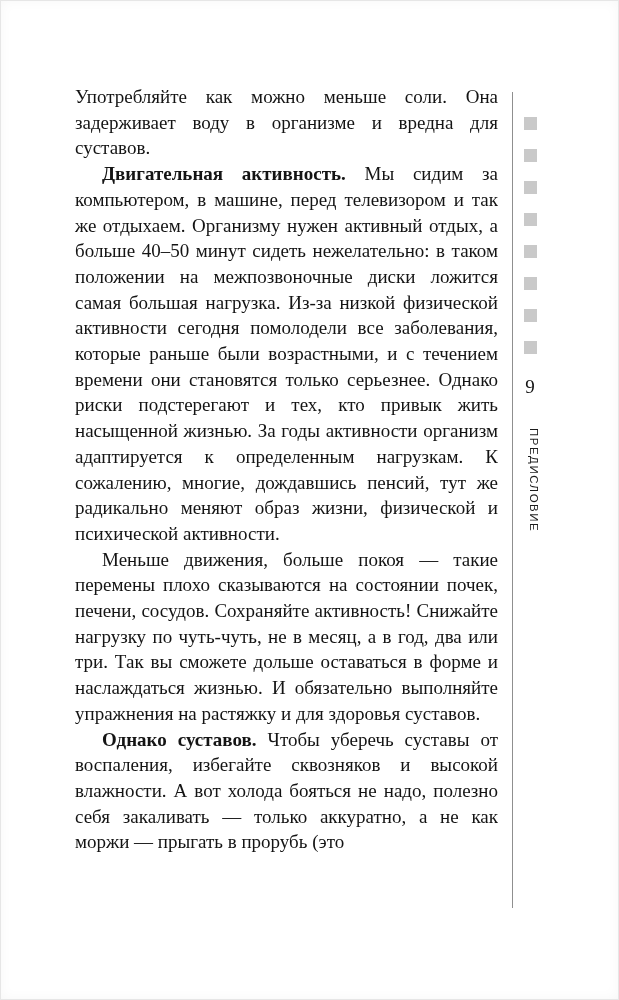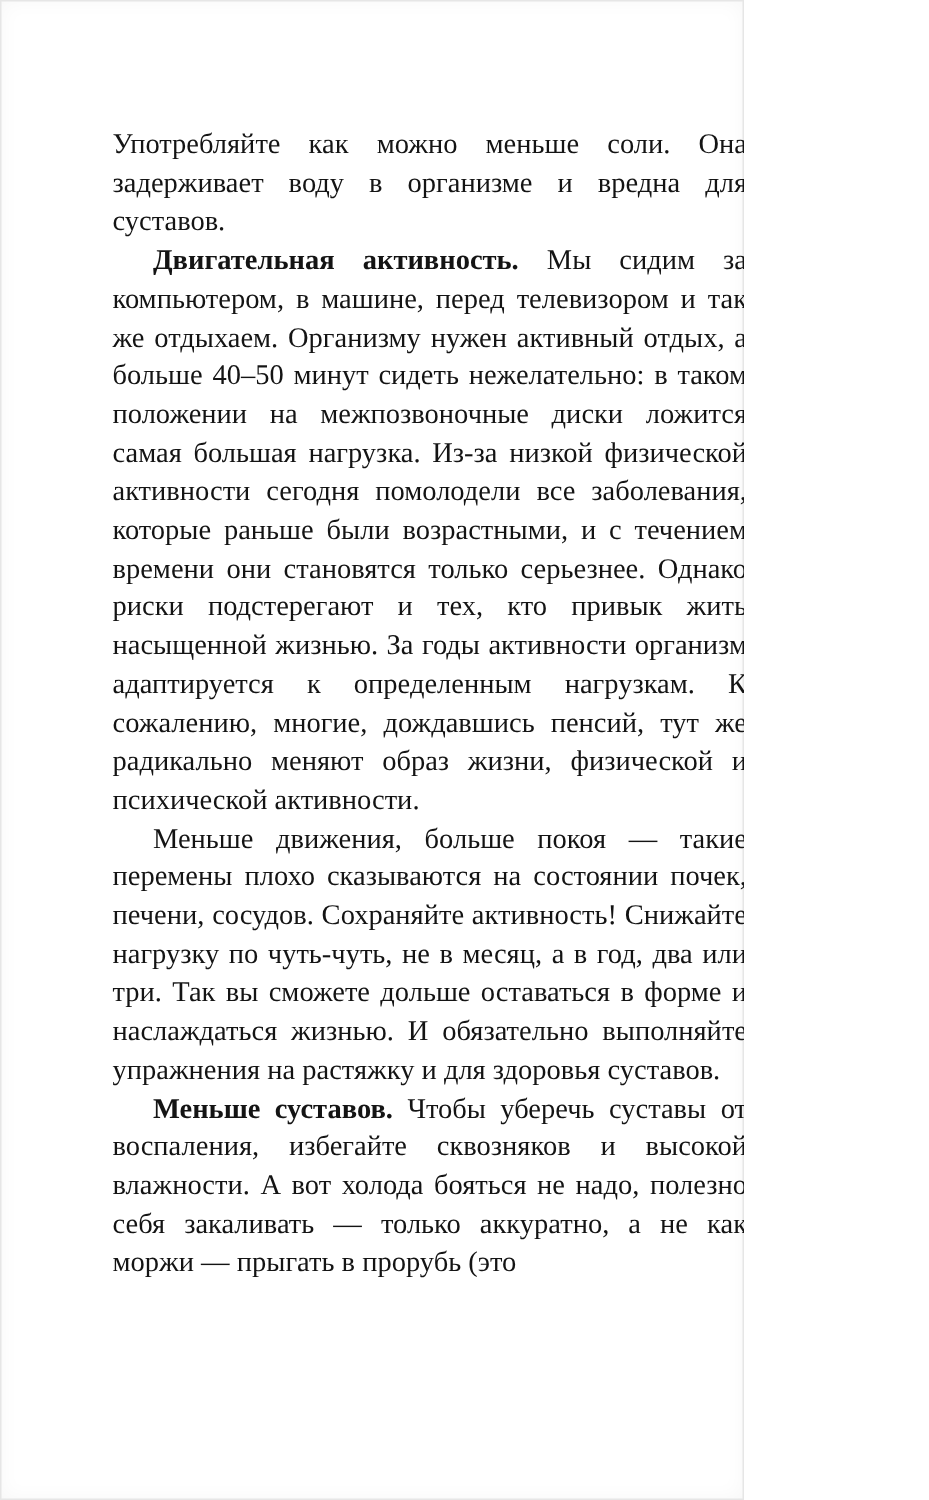--- a/index.html
+++ b/index.html
@@ -1,19 +1,19 @@
 <!DOCTYPE html>
 <html lang="ru"><head>
 <meta charset="utf-8">
 <style>
   html, body { margin: 0; padding: 0; background: #ffffff; }
 
   .page {
     position: relative;
-    width: 496px;
+    width: 619px;
     height: 1000px;
     background: #ffffff;
     box-shadow: inset 0 0 0 1px #e6e6e6, inset 0 0 14px rgba(0,0,0,0.04);
     overflow: hidden;
     font-family: "Liberation Serif", "DejaVu Serif", serif;
     color: #141414;
     text-decoration: underline;
   }
 
   .text-block {
@@ -82,21 +82,21 @@
 </style>
 </head>
 <body>
 
 <div class="page">
 
   <div class="text-block">
     <p class="no-indent"><b></b><span>Употребляйте как можно меньше соли. Она задерживает воду в организме и вредна для суставов.</span></p>
     <p><b>Двигательная активность.</b><span> Мы сидим за компьютером, в машине, перед телевизором и так же отдыхаем. Организму нужен активный отдых, а больше 40–50 минут сидеть нежелательно: в таком положении на межпозвоночные диски ложится самая большая нагрузка. Из-за низкой физической активности сегодня помолодели все заболевания, которые раньше были возрастными, и с течением времени они становятся только серьезнее. Однако риски подстерегают и тех, кто привык жить насыщенной жизнью. За годы активности организм адаптируется к определенным нагрузкам. К сожалению, многие, дождавшись пенсий, тут же радикально меняют образ жизни, физической и психической активности.</span></p>
     <p><b></b><span>Меньше движения, больше покоя — такие перемены плохо сказываются на состоянии почек, печени, сосудов. Сохраняйте активность! Снижайте нагрузку по чуть-чуть, не в месяц, а в год, два или три. Так вы сможете дольше оставаться в форме и наслаждаться жизнью. И обязательно выполняйте упражнения на растяжку и для здоровья суставов.</span></p>
-    <p><b>Меньше суставов.</b><span> Чтобы уберечь суставы от воспаления, избегайте сквозняков и высокой влажности. А вот холода бояться не надо, полезно себя закаливать — только аккуратно, а не как моржи — прыгать в прорубь (это</span></p>
+    <p><b>Однако суставов.</b><span> Чтобы уберечь суставы от воспаления, избегайте сквозняков и высокой влажности. А вот холода бояться не надо, полезно себя закаливать — только аккуратно, а не как моржи — прыгать в прорубь (это</span></p>
   </div>
 
   <div class="margin-rule"></div>
 
   <div class="decor-squares">
     <div class="decor-square"></div>
     <div class="decor-square"></div>
     <div class="decor-square"></div>
     <div class="decor-square"></div>
     <div class="decor-square"></div>

